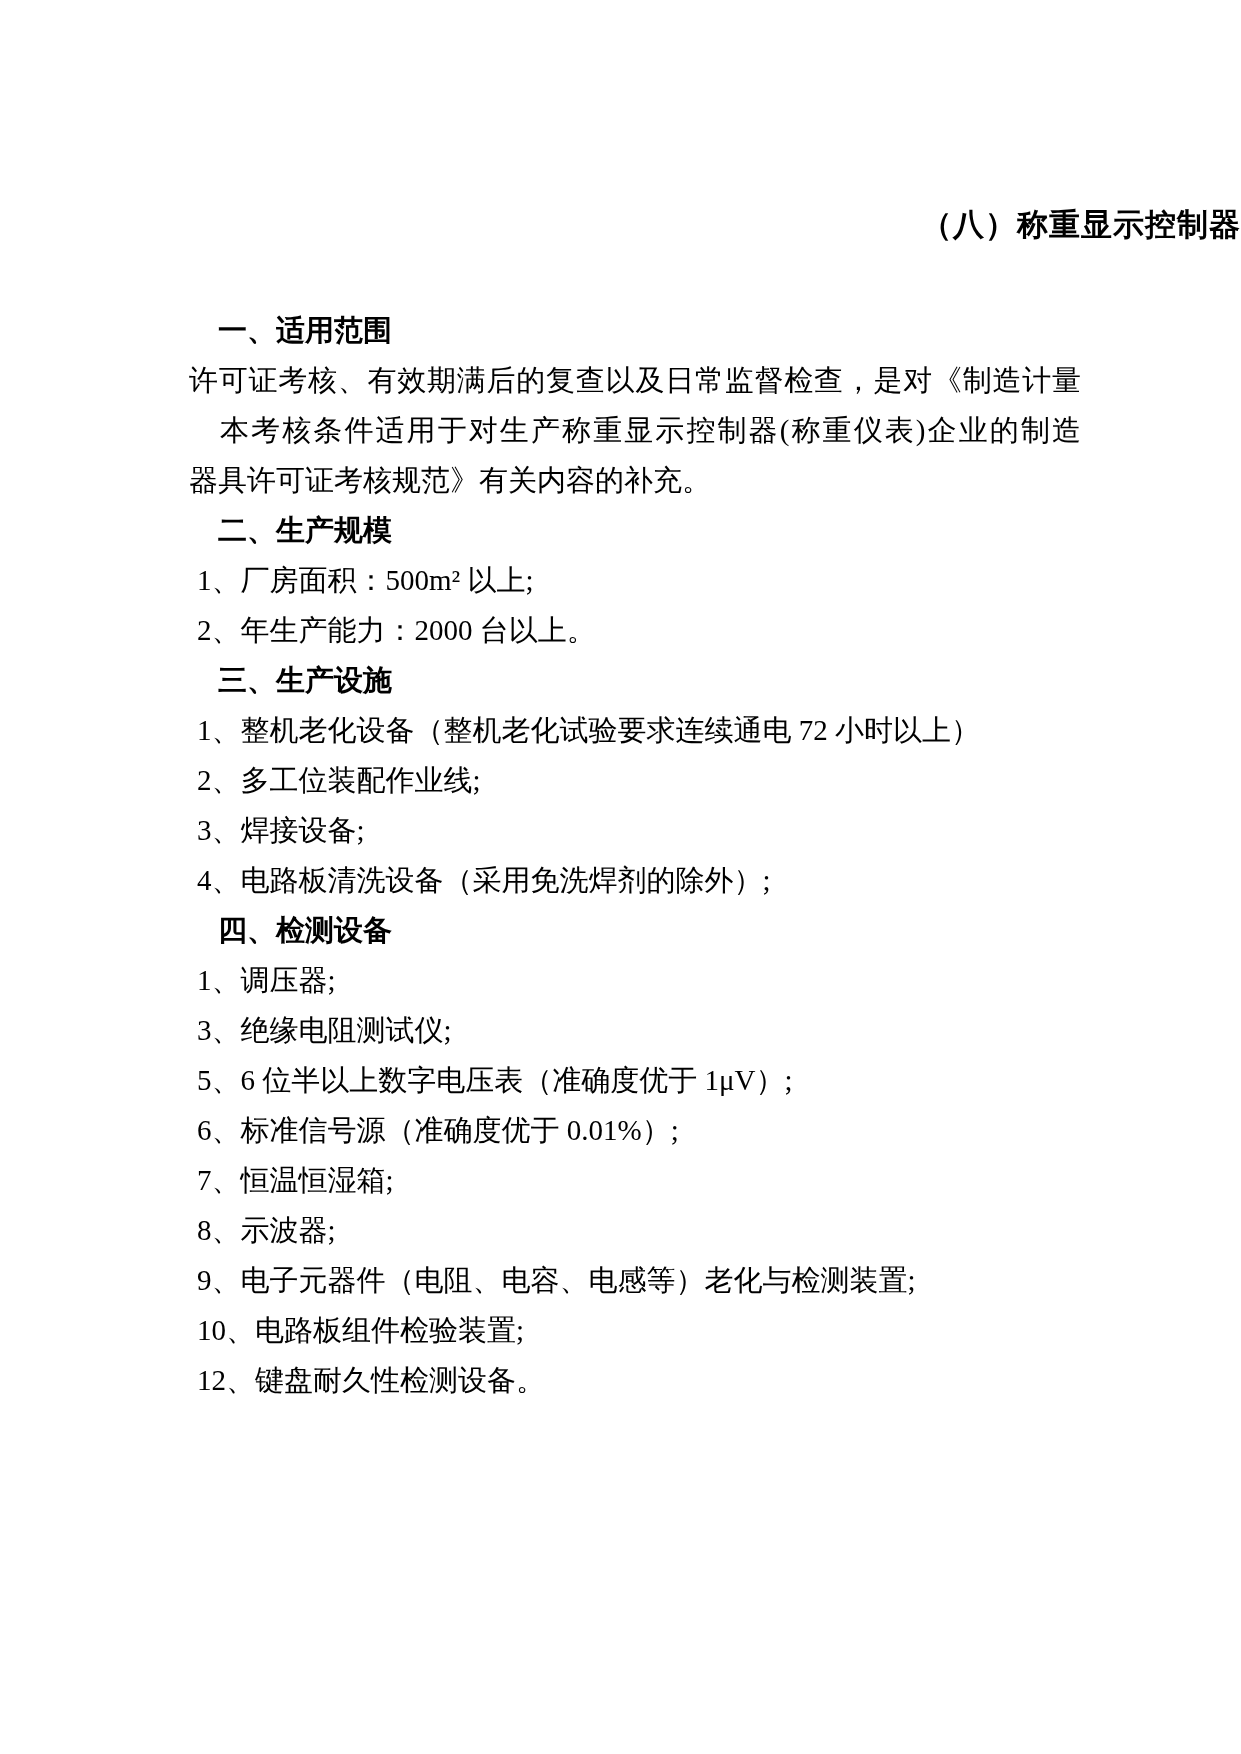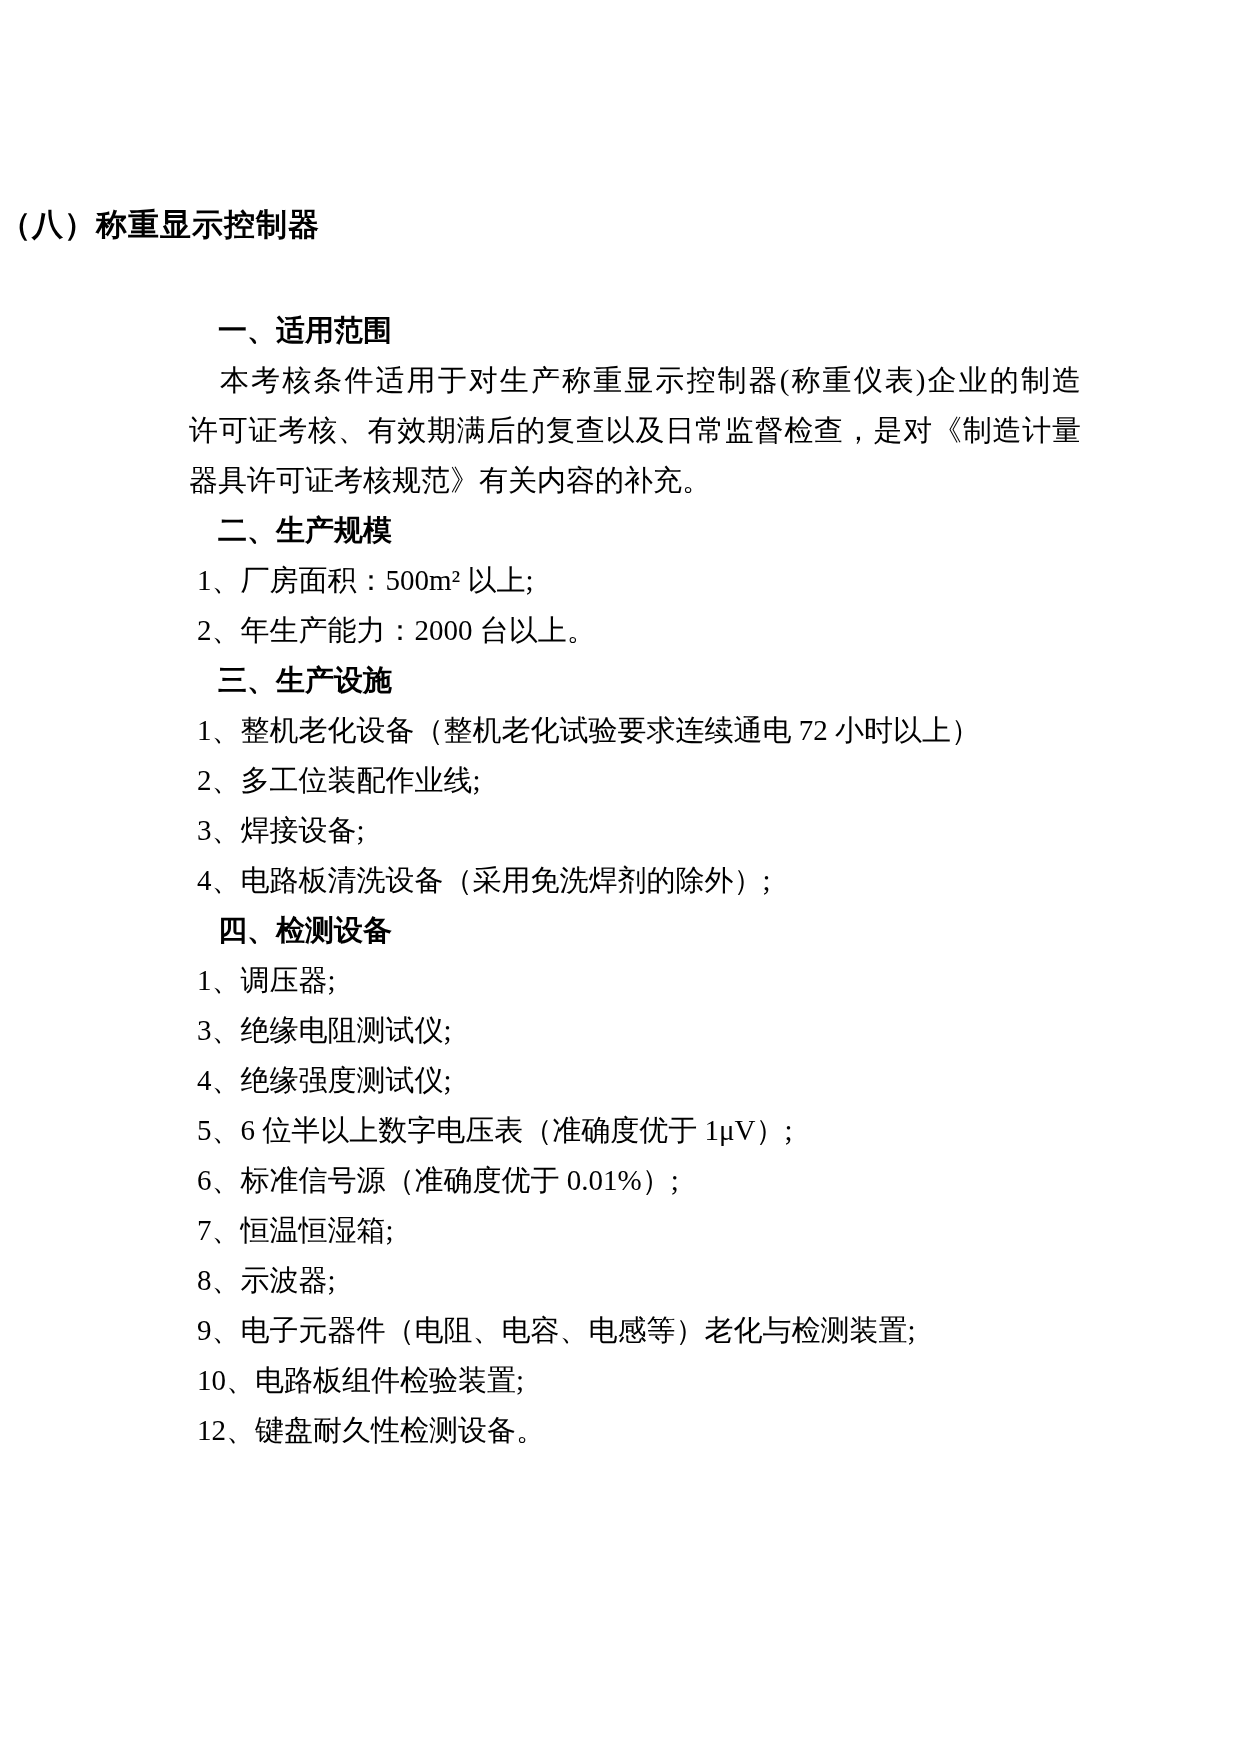--- a/index.html
+++ b/index.html
@@ -14,21 +14,21 @@
     background: #ffffff;
     color: #000000;
     font-family: "Liberation Serif", "DejaVu Serif", serif;
     overflow: hidden;
   }
   .doc-title {
     position: absolute;
     top: 202px;
     left: 0;
     width: 100%;
-    text-align: left;
+    text-align: right;
     font-size: 31px;
     font-weight: bold;
     line-height: 46px;
     letter-spacing: 1px;
   }
   .doc-body {
     position: absolute;
     left: 189px;
     top: 305px;
     width: 892px;
@@ -67,35 +67,34 @@
     white-space: nowrap;
   }
 </style>
 </head>
 <body>
 
 <div class="page">
   <div class="doc-title">（八）称重显示控制器</div>
   <div class="doc-body" id="doc-body">
       <div class="line head">一、适用范围</div>
+      <div class="line pmid">许可证考核、有效期满后的复查以及日常监督检查，是对《制造计量</div>
       <div class="line pfirst">本考核条件适用于对生产称重显示控制器(称重仪表)企业的制造</div>
-      <div class="line pmid">许可证考核、有效期满后的复查以及日常监督检查，是对《制造计量</div>
       <div class="line plast">器具许可证考核规范》有关内容的补充。</div>
       <div class="line head">二、生产规模</div>
       <div class="line item">1、厂房面积：500m² 以上;</div>
       <div class="line item">2、年生产能力：2000 台以上。</div>
       <div class="line head">三、生产设施</div>
       <div class="line item">1、整机老化设备（整机老化试验要求连续通电 72 小时以上）</div>
       <div class="line item">2、多工位装配作业线;</div>
       <div class="line item">3、焊接设备;</div>
       <div class="line item">4、电路板清洗设备（采用免洗焊剂的除外）;</div>
       <div class="line head">四、检测设备</div>
       <div class="line item">1、调压器;</div>
       <div class="line item">3、绝缘电阻测试仪;</div>
-      <div class="line item">4、绝缘强度测试仪;</div>
       <div class="line item">5、6 位半以上数字电压表（准确度优于 1μV）;</div>
       <div class="line item">6、标准信号源（准确度优于 0.01%）;</div>
       <div class="line item">7、恒温恒湿箱;</div>
       <div class="line item">8、示波器;</div>
       <div class="line item">9、电子元器件（电阻、电容、电感等）老化与检测装置;</div>
       <div class="line item">10、电路板组件检验装置;</div>
       <div class="line item">12、键盘耐久性检测设备。</div>
     </div>
 </div>
 

